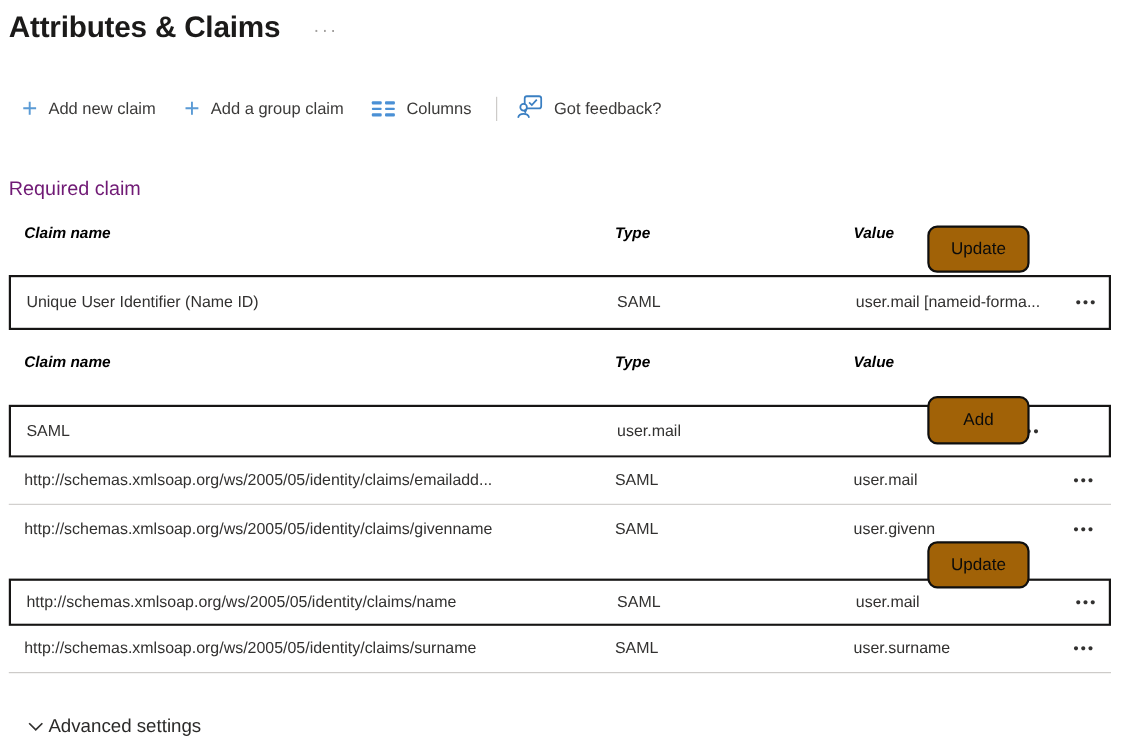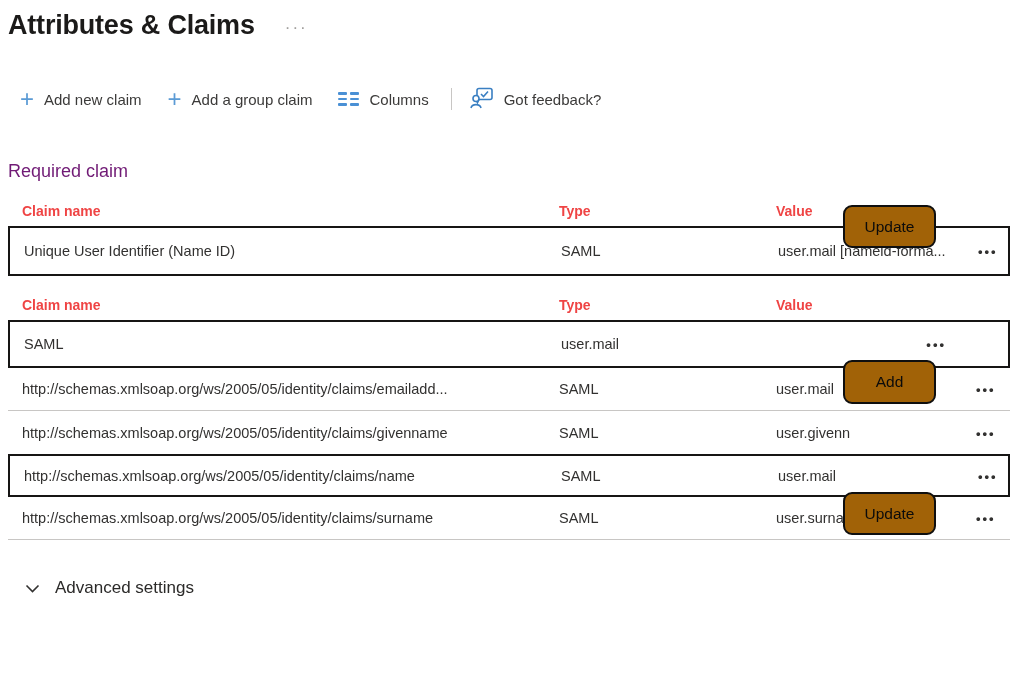--- a/index.html
+++ b/index.html
@@ -25,43 +25,43 @@
   .tb-divider { width:1px; height:22px; background:#c8c6c4; margin:0 18px 0 -4px; }
 
   
   .section-heading { font-size:18px; color:#701a75; margin-left:8px; font-weight:400; }
   .heading-required { margin-top:46px; }
   .heading-additional { margin-top:30px; }
 
   
   .tbl { width:1002px; margin-left:8px; }
   .trow { display:grid; grid-template-columns:537px 217px 200px 1fr; align-items:center; }
-  .thead { height:30px; margin-top:14px; font-weight:700; font-size:14px; color:#ef4444; }
+  .thead { height:30px; margin-top:14px; font-weight:700; font-size:14px; color:#000000;font-style:italic; }
   .thead > div { padding-left:14px; }
   .thead > div:first-child { padding-left:14px; }
   .tr-data { height:43px; font-size:14.5px; color:#323130; background:#fff; }
   .tr-data > div { padding-left:14px; white-space:nowrap; overflow:hidden; }
-  .tr-boxed { border:2px solid #161514; }
+  .tr-boxed { border:2px solid #161514;margin-top:24px; }
   .tr-required { height:50px; }
   .tr-email { height:48px; }
   .tr-sep { border-bottom:1px solid #c8c6c4; }
   .cell-more { text-align:right; padding-right:18px !important; }
   .more-btn { border:none; background:none; cursor:pointer; font-size:13px; font-weight:700;
     color:#323130; letter-spacing:2px; font-family:inherit; }
 
   
   .sticky { position:absolute; width:93px; height:43px; background:#a16207;
     border:2px solid #0f0f0f; border-radius:9px; display:flex; align-items:center;
     justify-content:center; font-size:15.5px; color:#0b0b0b; z-index:5; }
   .sticky-update-1 { left:843px; top:205px; }
   .sticky-add      { left:843px; top:360px; height:44px; }
   .sticky-update-2 { left:843px; top:492px; }
 
   
-  .advanced { display:flex; align-items:center; gap:15px; margin:38px 0 0 25px;
+  .advanced { display:flex; align-items:center; gap:4px; margin:38px 0 0 25px;
     border:none; background:none; cursor:pointer; font-family:inherit;
     font-size:17px; color:#2b2a29; padding:0; }
   .chevron-down-icon { display:inline-flex; }
 </style>
 </head>
 <body>
 
 <div class="page">
 
   <div class="title-row">

